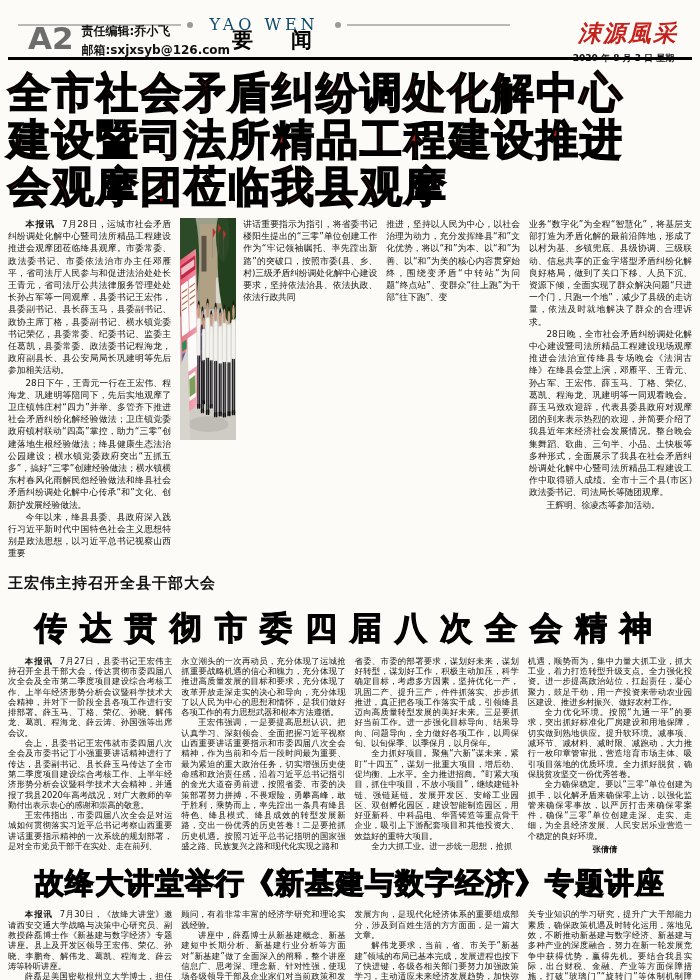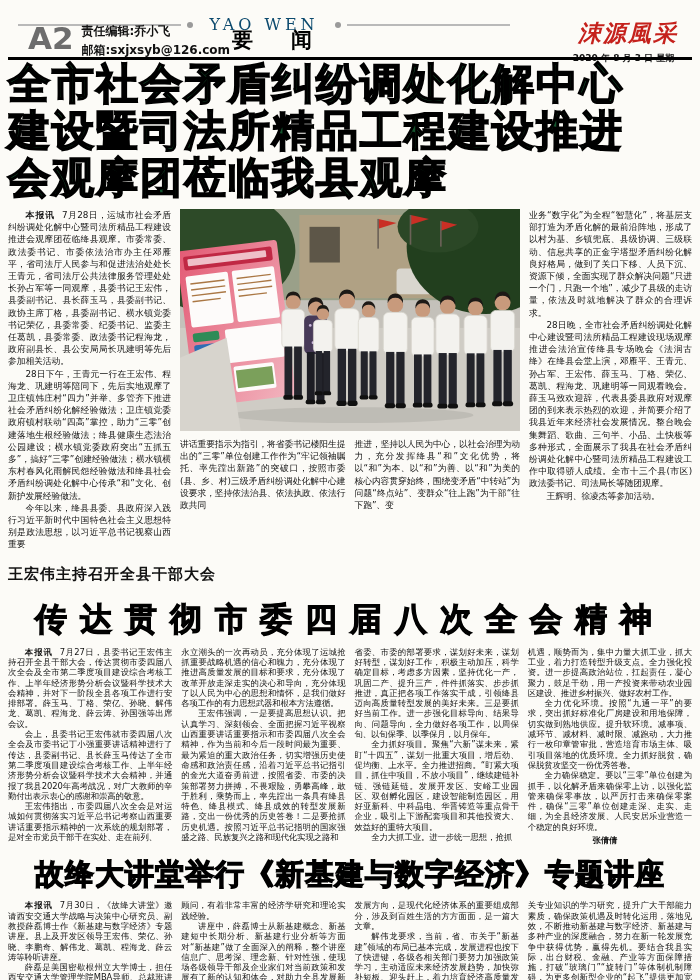--- a/index.html
+++ b/index.html
@@ -17,25 +17,25 @@
   .page-label{font-size:31px;font-weight:bold;color:#6d6d6d;line-height:30px}
   .hdr-editor{display:flex;flex-direction:column;gap:2px;font-size:12px;font-weight:bold;color:#111}
   .hdr-center{position:absolute;left:224px;top:26px;width:80px;display:flex;justify-content:space-between;
               font-family:"DejaVu Serif","Liberation Serif",serif;font-size:21px;font-weight:bold;color:#000}
   .hdr-right{position:absolute;right:4px;top:18px;width:120px;text-align:center}
   .masthead{font-family:Liberation Mono, monospace;font-style:italic;font-weight:bold;
             font-size:23px;letter-spacing:2px;white-space:nowrap}
   .hdr-date{font-size:9px;font-weight:bold;color:#111;margin-top:3px;white-space:nowrap}
   .hdr-blackrule{position:absolute;left:0;right:0;bottom:0;height:3.5px;background:#000}
   
-  .a1-headline{font-weight:900;font-size:42px;line-height:47px;letter-spacing:2px;
-               color:#14532d;-webkit-text-stroke:1.6px #000}
+  .a1-headline{margin-top:9px;font-weight:900;font-size:42px;line-height:47px;letter-spacing:2px;
+               color:#b91c1c;-webkit-text-stroke:1.6px #000}
   .a1-body{display:flex;gap:9px;margin-top:8px}
   .a1-col{width:163px;flex:0 0 163px}
-  .a1-mid{flex:1;display:flex;flex-direction:column;gap:7px}
+  .a1-mid{flex:1;display:flex;flex-direction:row;gap:7px}
   .photo{width:100%;height:222px;background:#b9b6af;overflow:hidden}
   .photo svg{display:block;width:100%;height:100%}
   .a1-midcols{display:flex;gap:9px}
   .a1-midcols p{width:50%}
   p.just{text-align:justify}
   .a1 p{font-size:8.8px;line-height:12.2px;letter-spacing:-.1px}
   p.ind{text-indent:2em}
   .lead{font-weight:bold;letter-spacing:.5px;margin-right:7px}
   
   .kicker{text-align:left;font-size:15px;font-weight:bold;margin-top:14px;letter-spacing:1px}

